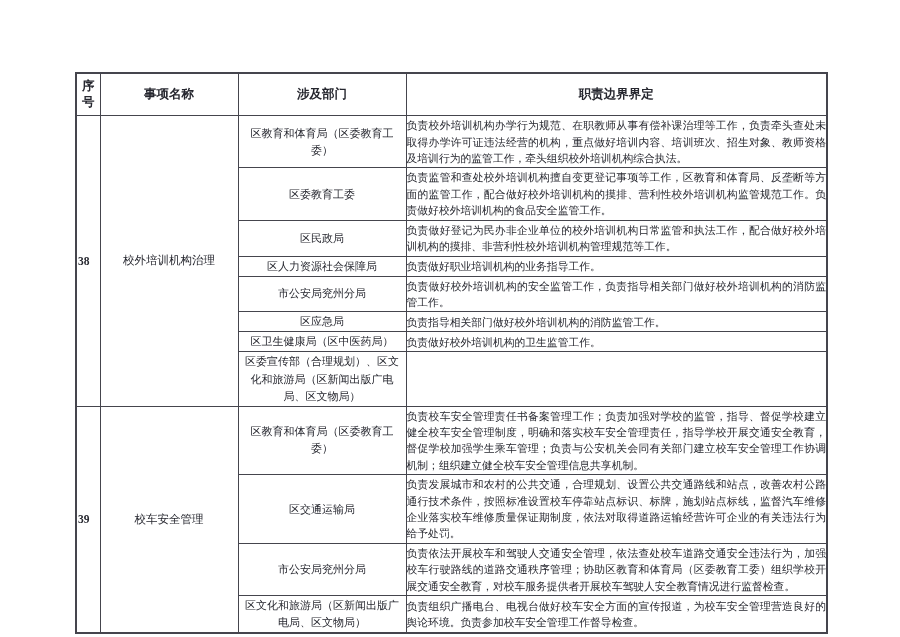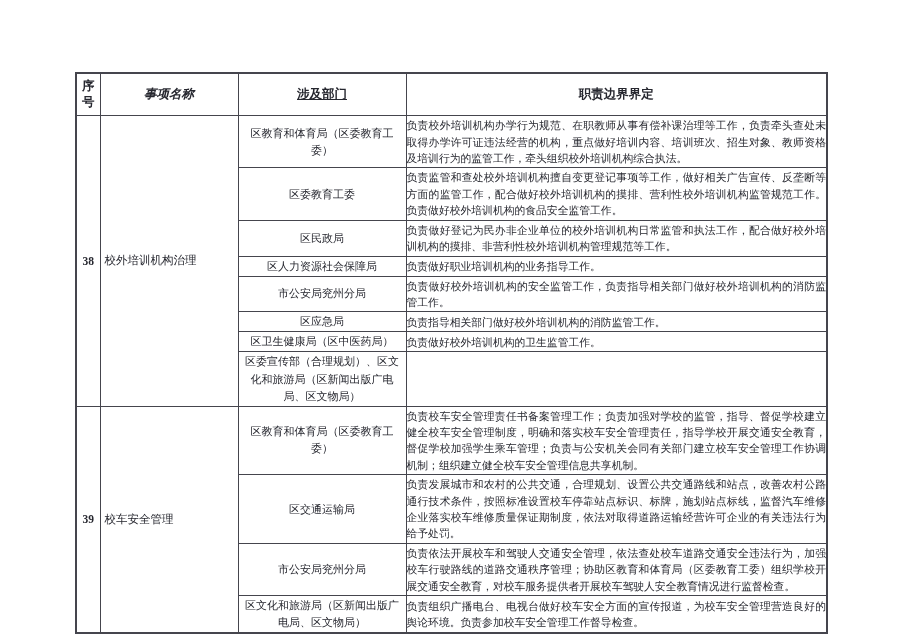--- a/index.html
+++ b/index.html
@@ -24,29 +24,29 @@
   }
   .resp-table thead th {
     font-weight: bold;
     font-size: 12.5px;
     text-align: center;
     padding: 5px 1px;
     line-height: 1.25;
     word-break: break-all;
   }
   .col-idx  { width: 24px; }
-  .col-name { width: 138px; font-style: italic; }
-  .col-dept { width: 168px; text-decoration: underline; }
+  .col-name { width: 138px; }
+  .col-dept { width: 168px; }
   .cell-index {
-    text-align: center;
     font-weight: bold;
     font-size: 11.5px;
     padding: 1px;
   }
   .cell-name {
+    text-align: center;
     font-size: 11.5px;
     padding: 1px 4px;
     line-height: 1.5;
   }
   .cell-dept {
     text-align: center;
     font-size: 11px;
     padding: 1px 4px;
     line-height: 1.55;
   }
@@ -73,21 +73,21 @@
     </thead>
     <tbody>
         <tr>
           <td class="cell-index" rowspan="8">38</td>
           <td class="cell-name" rowspan="8">校外培训机构治理</td>
           <td class="cell-dept">区教育和体育局（区委教育工委）</td>
           <td class="cell-duty">负责校外培训机构办学行为规范、在职教师从事有偿补课治理等工作，负责牵头查处未取得办学许可证违法经营的机构，重点做好培训内容、培训班次、招生对象、教师资格及培训行为的监管工作，牵头组织校外培训机构综合执法。</td>
         </tr>
         <tr>
           <td class="cell-dept">区委教育工委</td>
-          <td class="cell-duty">负责监管和查处校外培训机构擅自变更登记事项等工作，做好相关广告宣传、反垄断等方面的监管工作，配合做好校外培训机构的摸排、营利性校外培训机构监管规范工作。负责做好校外培训机构的食品安全监管工作。</td>
+          <td class="cell-duty">负责监管和查处校外培训机构擅自变更登记事项等工作，区教育和体育局、反垄断等方面的监管工作，配合做好校外培训机构的摸排、营利性校外培训机构监管规范工作。负责做好校外培训机构的食品安全监管工作。</td>
         </tr>
         <tr>
           <td class="cell-dept">区民政局</td>
           <td class="cell-duty">负责做好登记为民办非企业单位的校外培训机构日常监管和执法工作，配合做好校外培训机构的摸排、非营利性校外培训机构管理规范等工作。</td>
         </tr>
         <tr>
           <td class="cell-dept">区人力资源社会保障局</td>
           <td class="cell-duty">负责做好职业培训机构的业务指导工作。</td>
         </tr>
         <tr>

